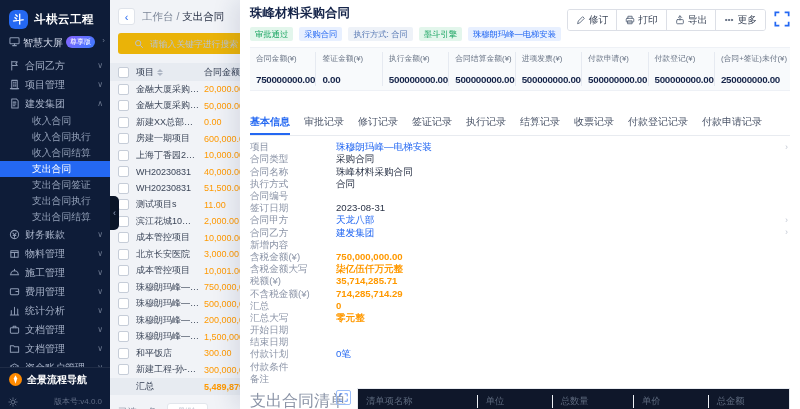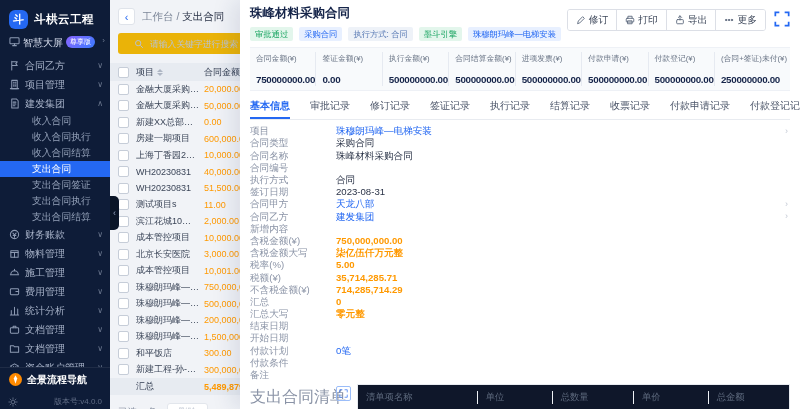--- a/index.html
+++ b/index.html
@@ -65,21 +65,21 @@
   .d-actions button:first-child{border-left:none;}
   .d-actions svg{width:10px;height:10px;color:#5f6b7f;}
   .fs-btn{position:absolute;top:11px;right:10px;width:16px;height:16px;color:#2468f2;cursor:pointer;}
   .fs-btn svg{width:16px;height:16px;}
   .summary{display:flex;margin-top:6px;background:#f8fafc;border-top:1px solid #eef1f6;border-bottom:1px solid #eef1f6;padding:4px 0;}
   .sum-col{flex:1;padding:1px 6px;border-left:1px solid #e6eaf1;min-width:0;}
   .sum-col:first-child{border-left:none;}
   .sum-col:last-child{flex:1.18;}
   .sum-lbl{font-size:7.8px;color:#6b7687;white-space:nowrap;}
   .sum-val{font-size:9.8px;font-weight:bold;color:#16254a;margin-top:10px;white-space:nowrap;letter-spacing:-.3px;}
-  .tabs{display:flex;gap:20px;border-bottom:1px solid #e8ebf0;margin-top:4px;}
+  .tabs{display:flex;gap:14px;border-bottom:1px solid #e8ebf0;margin-top:20px;}
   .tab{font-size:10px;color:#4a5468;padding:4px 0 4px;cursor:pointer;white-space:nowrap;}
   .tab.active{color:#2468f2;border-bottom:2px solid #2468f2;font-weight:bold;}
   .fields{margin-top:5px;}
   .frow{display:flex;align-items:center;height:12.2px;position:relative;font-size:9.6px;line-height:1;}
   .flbl{width:86px;color:#8a93a6;flex:none;white-space:nowrap;}
   .fval{color:#2a3347;white-space:nowrap;}
   .fval.link{color:#2468f2;cursor:pointer;}
   .fval.orange{color:#ff9900;font-weight:bold;}
   .farrow{position:absolute;right:2px;color:#c3c9d4;font-size:9px;}
   .frow-table{display:flex;align-items:flex-start;margin-top:3px;}
@@ -467,44 +467,44 @@
         </div>
       </div>
     <div class="tabs" id="dtabs">
         <span class="tab active">基本信息</span>
         <span class="tab">审批记录</span>
         <span class="tab">修订记录</span>
         <span class="tab">签证记录</span>
         <span class="tab">执行记录</span>
         <span class="tab">结算记录</span>
         <span class="tab">收票记录</span>
+        <span class="tab">付款登记记录</span>
         <span class="tab">付款申请记录</span>
-        <span class="tab">付款登记记录</span>
       </div>
     <div class="fields" id="dfields">
         <div class="frow">
           <span class="flbl">项目</span>
           <span class="fval link">珠穆朗玛峰—电梯安装</span>
           <span class="farrow">›</span>
         </div>
         <div class="frow">
           <span class="flbl">合同类型</span>
           <span class="fval ">采购合同</span>
         </div>
         <div class="frow">
           <span class="flbl">合同名称</span>
           <span class="fval ">珠峰材料采购合同</span>
         </div>
         <div class="frow">
+          <span class="flbl">执行方式</span>
+          <span class="fval ">合同</span>
+        </div>
+        <div class="frow">
           <span class="flbl">合同编号</span>
           <span class="fval "></span>
-        </div>
-        <div class="frow">
-          <span class="flbl">执行方式</span>
-          <span class="fval ">合同</span>
         </div>
         <div class="frow">
           <span class="flbl">签订日期</span>
           <span class="fval ">2023-08-31</span>
         </div>
         <div class="frow">
           <span class="flbl">合同甲方</span>
           <span class="fval link">天龙八部</span>
           <span class="farrow">›</span>
         </div>
@@ -519,45 +519,41 @@
         </div>
         <div class="frow">
           <span class="flbl">含税金额(¥)</span>
           <span class="fval orange">750,000,000.00</span>
         </div>
         <div class="frow">
           <span class="flbl">含税金额大写</span>
           <span class="fval orange">柒亿伍仟万元整</span>
         </div>
         <div class="frow">
-          <span class="flbl">税率(%)</span>
-          <span class="fval orange">5.00</span>
-        </div>
-        <div class="frow">
           <span class="flbl">税额(¥)</span>
           <span class="fval orange">35,714,285.71</span>
         </div>
         <div class="frow">
           <span class="flbl">不含税金额(¥)</span>
           <span class="fval orange">714,285,714.29</span>
         </div>
         <div class="frow">
           <span class="flbl">汇总</span>
           <span class="fval orange">0</span>
         </div>
         <div class="frow">
           <span class="flbl">汇总大写</span>
           <span class="fval orange">零元整</span>
         </div>
         <div class="frow">
+          <span class="flbl">开始日期</span>
+          <span class="fval "></span>
+        </div>
+        <div class="frow">
           <span class="flbl">结束日期</span>
-          <span class="fval "></span>
-        </div>
-        <div class="frow">
-          <span class="flbl">开始日期</span>
           <span class="fval "></span>
         </div>
         <div class="frow">
           <span class="flbl">付款计划</span>
           <span class="fval link">0笔</span>
         </div>
         <div class="frow">
           <span class="flbl">付款条件</span>
           <span class="fval "></span>
         </div>

